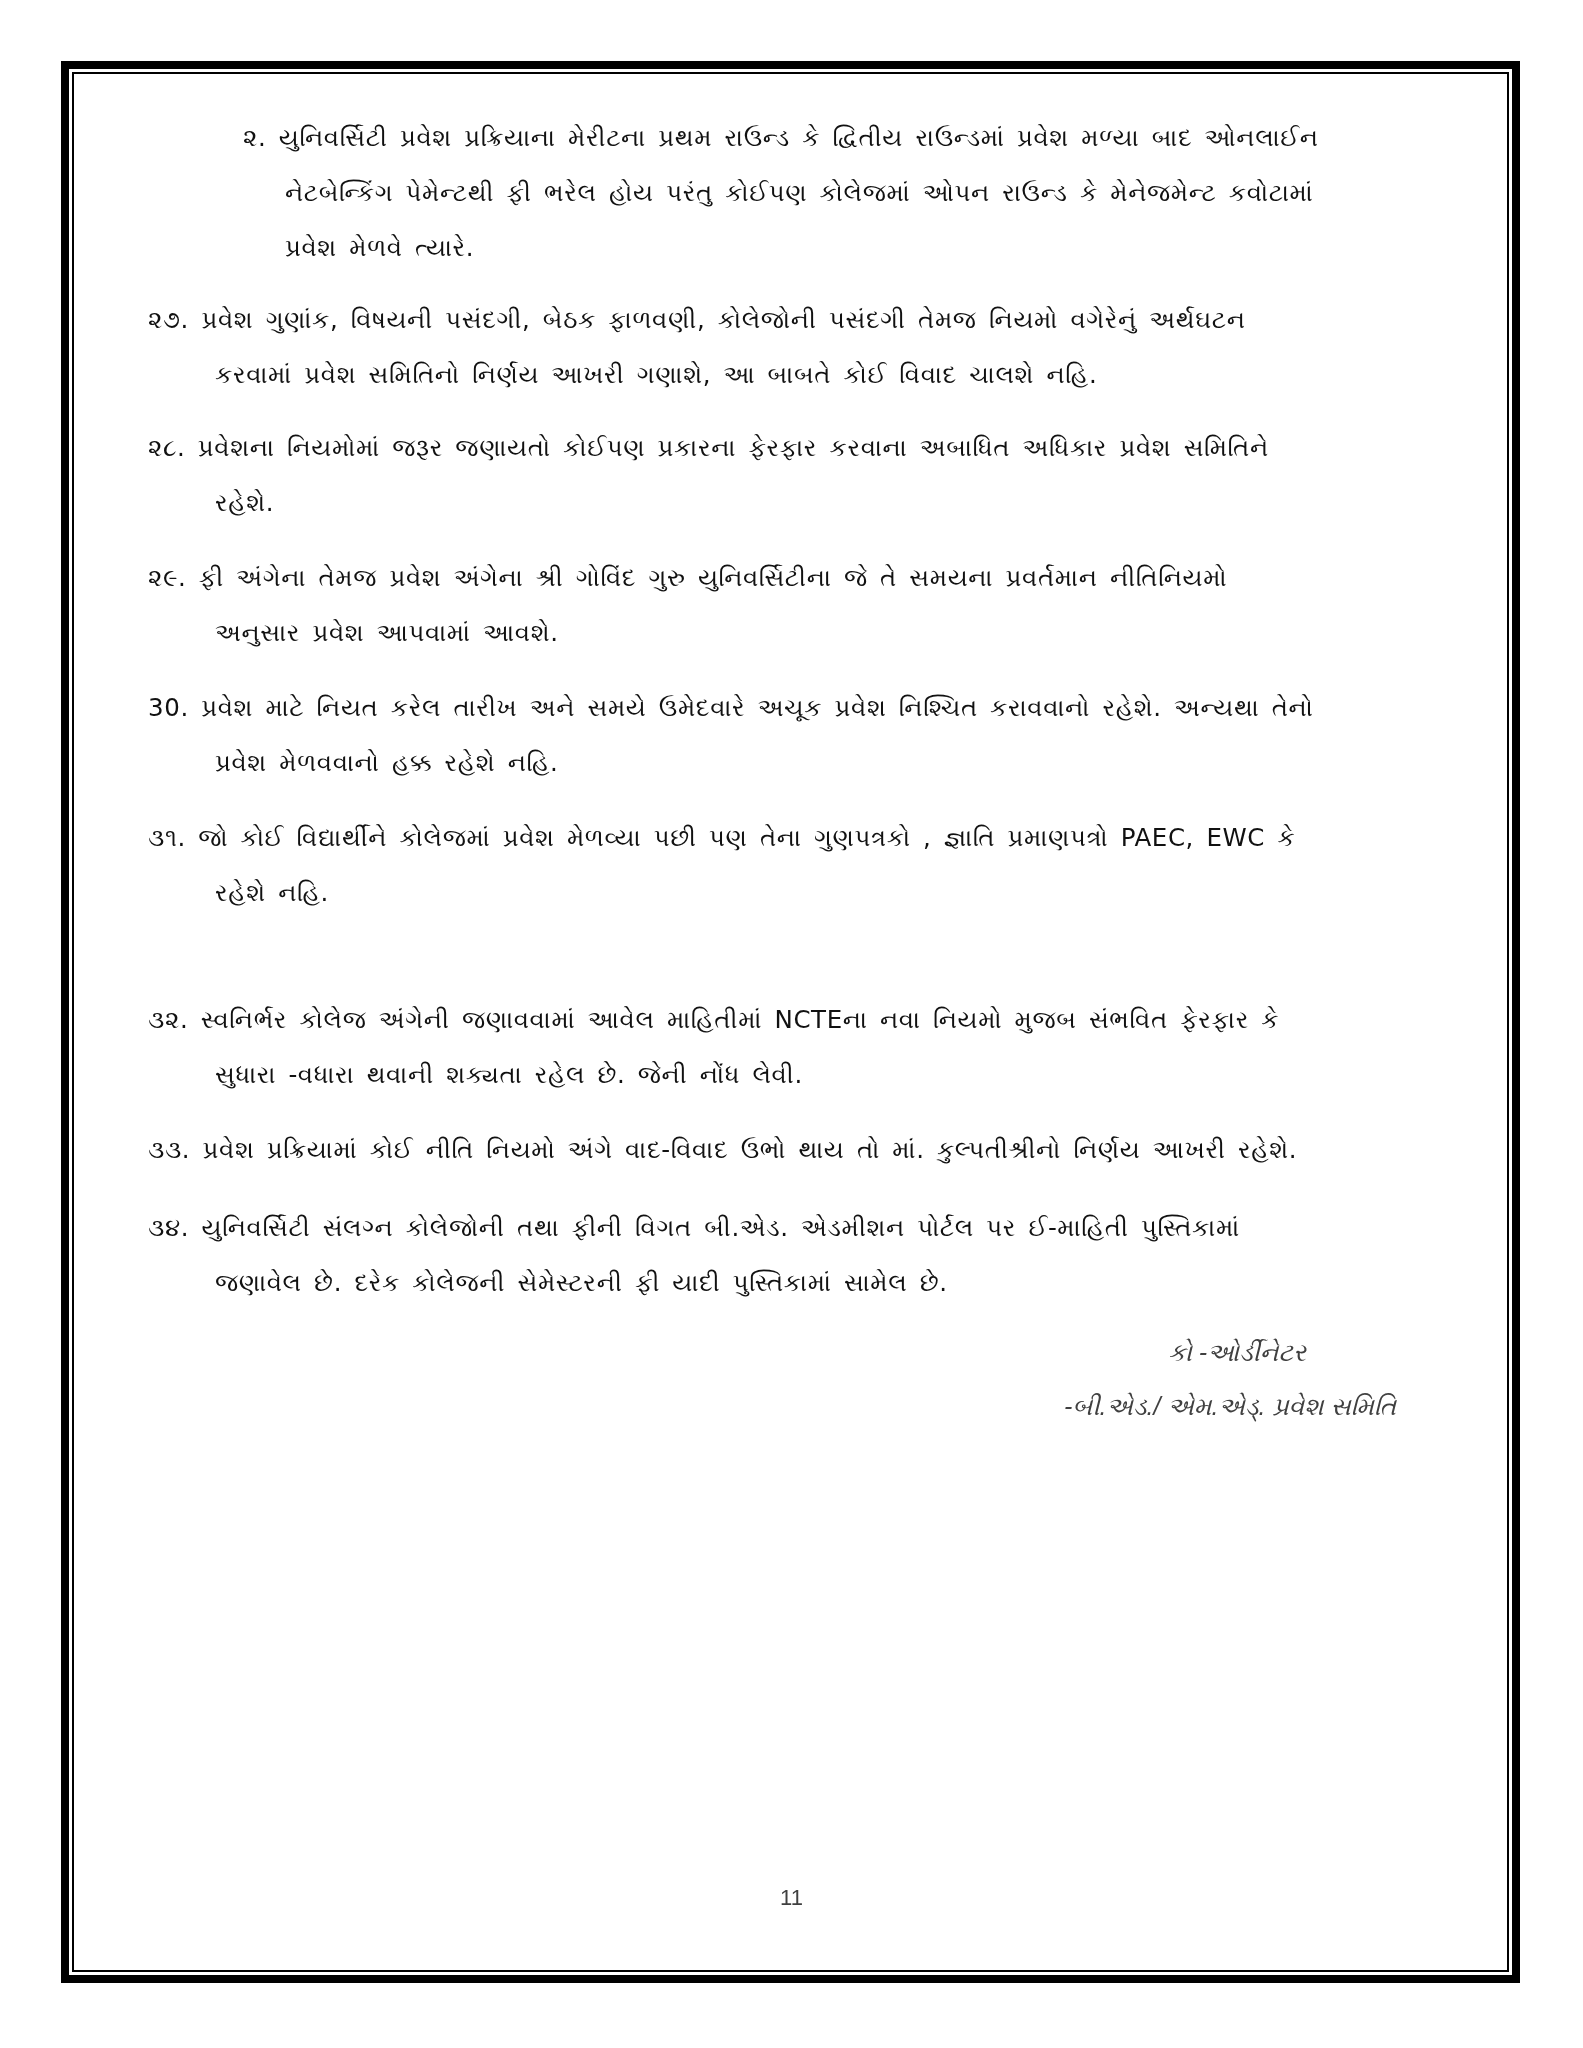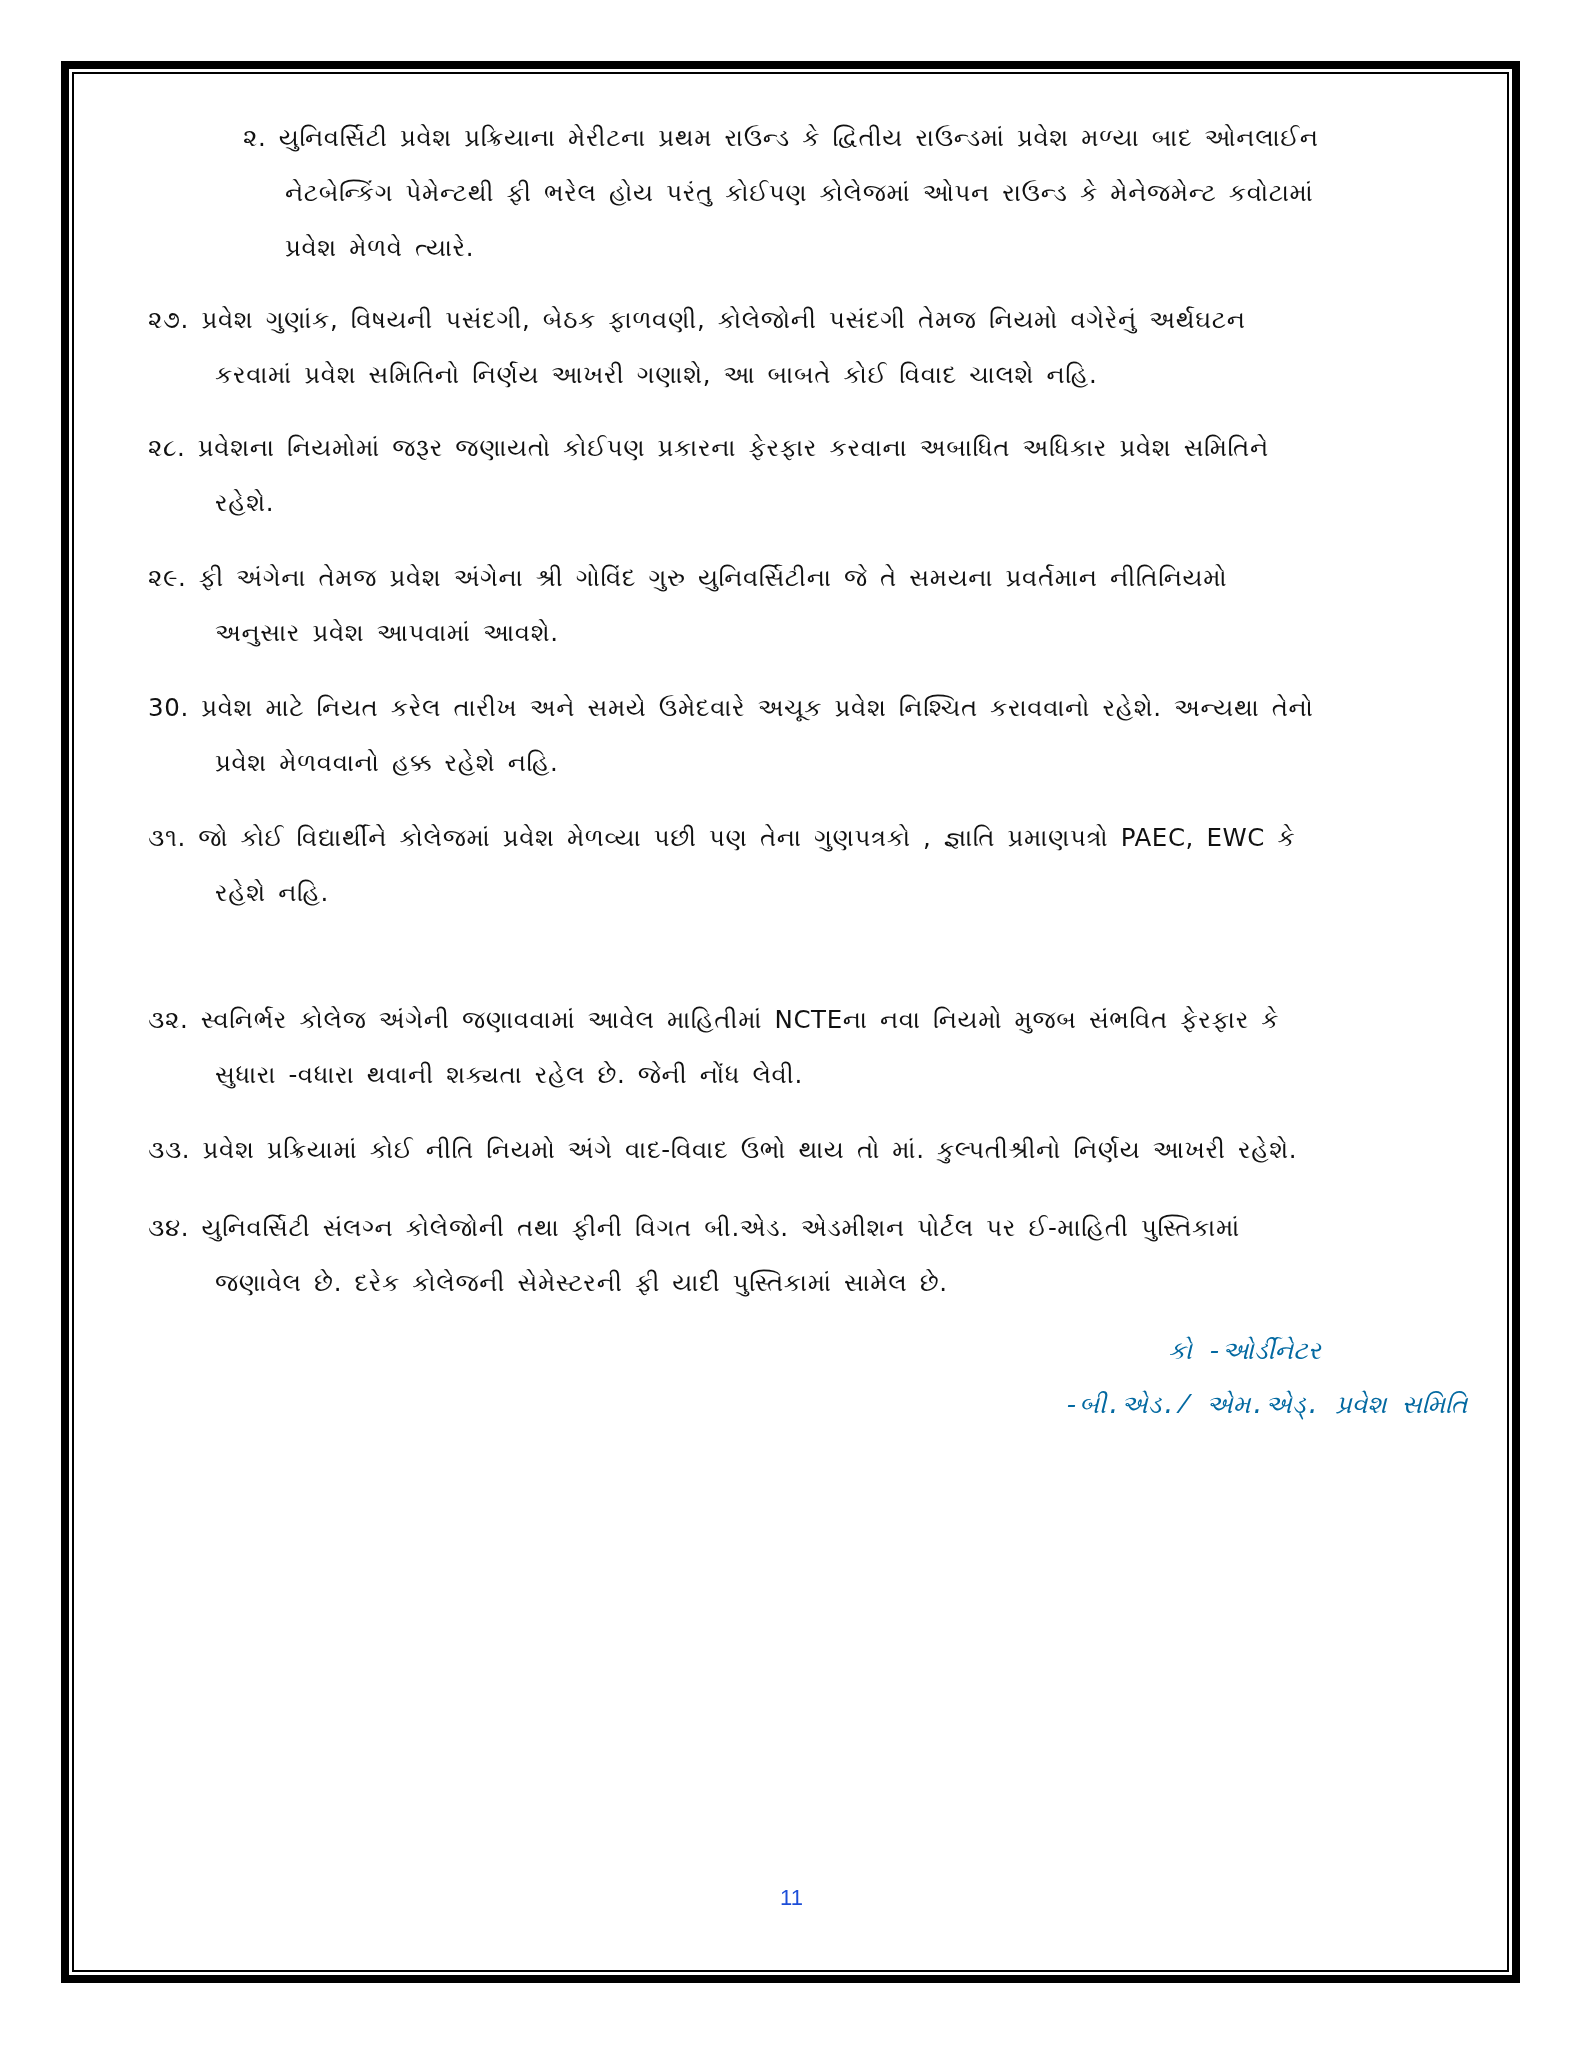--- a/index.html
+++ b/index.html
@@ -48,34 +48,34 @@
       word-spacing: 4px;
       text-align: justify;
       text-align-last: left;
     }
     .line {
       display: block;
       white-space: nowrap;
     }
     .sig {
       position: absolute;
-      font-family: Liberation Mono, monospace;
+      font-family: Liberation Sans, sans-serif;
       font-style: italic;
       font-size: 25px;
-      color: #0369a1;
+      color: #404040;
     }
     .page-number {
       position: absolute;
       left: 0;
       width: 1583px;
       top: 1885px;
       text-align: center;
       font-family: "Liberation Sans", sans-serif;
       font-size: 22px;
-      color: #1d4ed8;
+      color: #404040;
     }
   </style>
 </head>
 <body>
 
 <div class="frame-outer"></div>
 <div class="frame-inner"></div>
 
 <div class="content">
 

